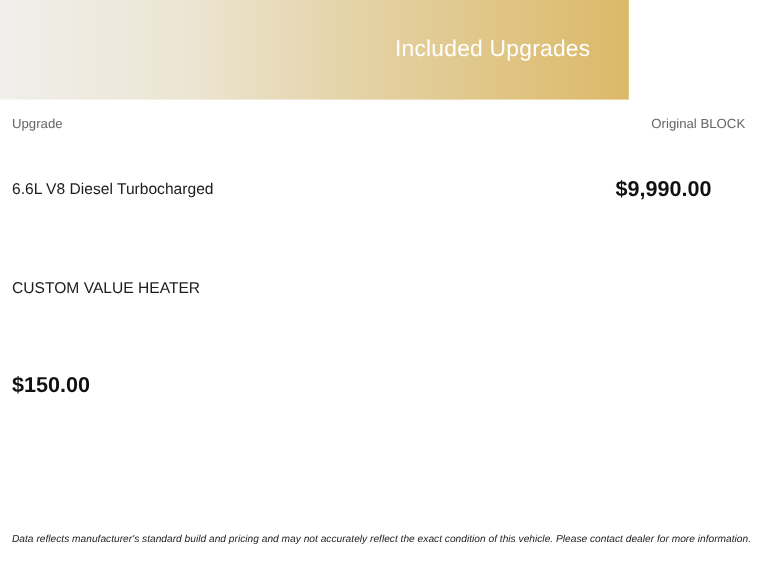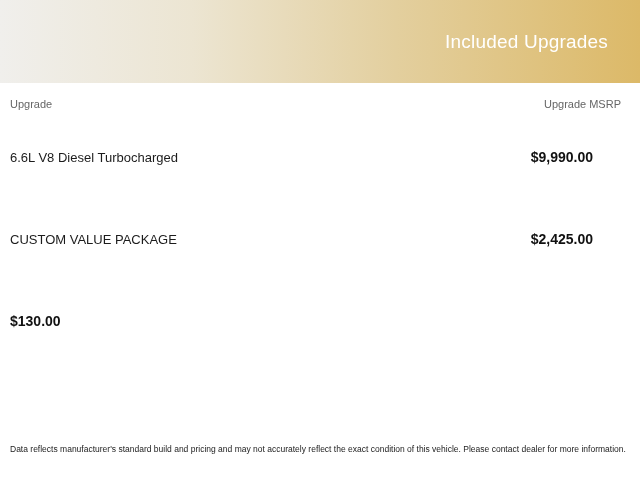--- a/index.html
+++ b/index.html
@@ -11,21 +11,21 @@
   .screen {
     position: relative;
     width: 640px;
     height: 480px;
     background: #ffffff;
     overflow: hidden;
   }
   .header {
     position: absolute;
     top: 0; left: 0;
-    width: 640px;
+    width: 524px;
     height: 83px;
     background: linear-gradient(90deg, #f0efec 0%, #ece5d2 30%, #e3cf9e 62%, #dcb968 100%);
     display: flex;
     align-items: center;
     justify-content: flex-end;
     box-sizing: border-box;
     padding-right: 32px;
   }
   .header-title {
     color: #ffffff;
@@ -63,59 +63,59 @@
     justify-content: space-between;
     align-items: center;
     background: #ffffff;
   }
   .row-label {
     font-size: 13px;
     color: #1c1c1c;
     font-weight: 400;
   }
   .row-price {
-    font-size: 14px;
+    font-size: 18px;
     color: #111111;
     font-weight: 700;
   }
   .disclaimer {
     position: absolute;
     top: 444px; left: 0;
     width: 640px;
     box-sizing: border-box;
     padding: 0 12px 0 10px;
     font-size: 8.5px;
+    font-style: italic;
     color: #222222;
     line-height: 11px;
   }
 </style>
 </head>
 <body>
 
 <div class="screen">
 
   <div class="header">
     <span class="header-title">Included Upgrades</span>
   </div>
 
   <div class="col-heads">
     <span class="col-head">Upgrade</span>
-    <span class="col-head">Upgrade MSRP</span>
+    <span class="col-head">Original BLOCK</span>
   </div>
 
   <div class="rows">
 
   <div class="row">
       <span class="row-label">6.6L V8 Diesel Turbocharged</span>
       <span class="row-price">$9,990.00</span>
     </div>
       <div class="row">
-      <span class="row-label">CUSTOM VALUE PACKAGE</span>
-      <span class="row-price">$2,425.00</span>
+      <span class="row-label">CUSTOM VALUE HEATER</span>
     </div>
       <div class="row">
-      <span class="row-price">$130.00</span>
+      <span class="row-price">$150.00</span>
     </div>
     </div>
 
   <div class="disclaimer">Data reflects manufacturer's standard build and pricing and may not accurately reflect the exact condition of this vehicle. Please contact dealer for more information.</div>
 
 </div>
 
 </body></html>

